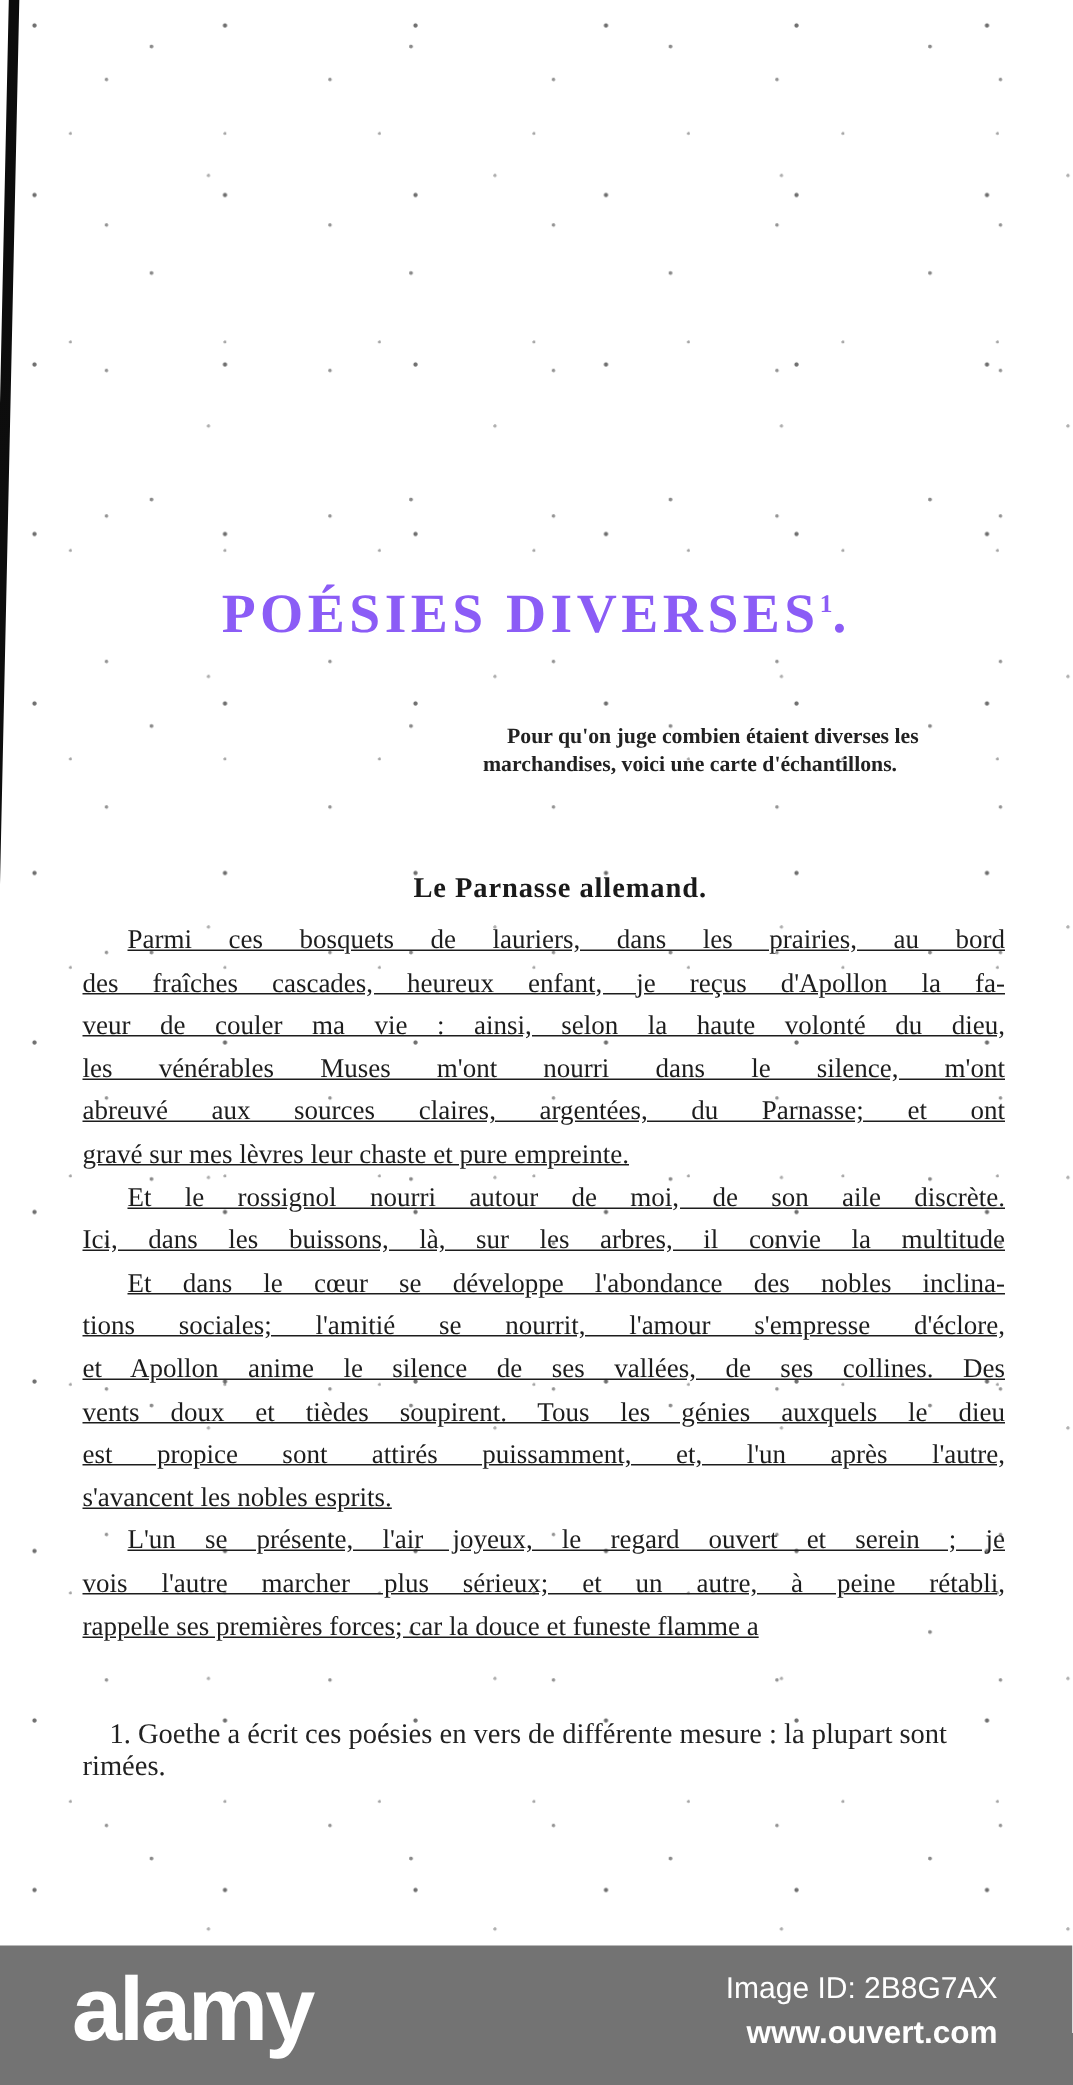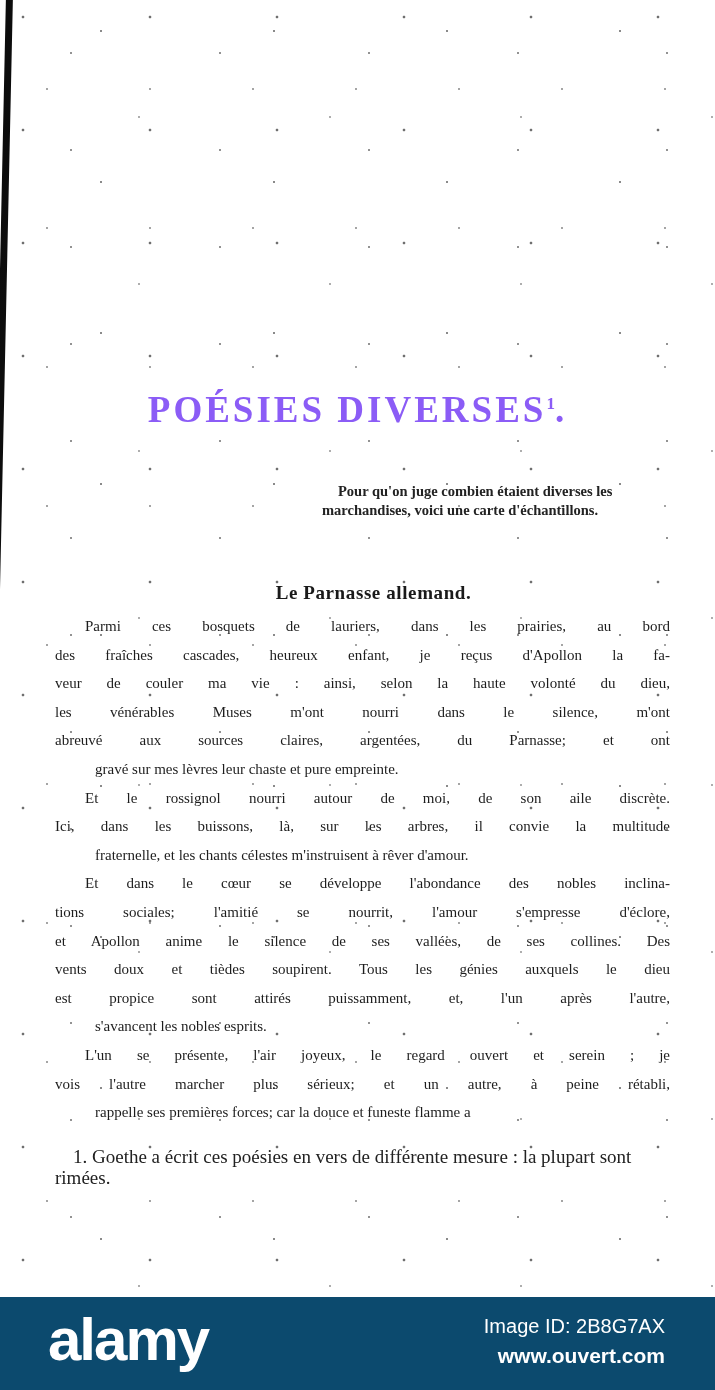--- a/index.html
+++ b/index.html
@@ -53,41 +53,42 @@
 
   .section-heading {
     position:absolute; left:16px; top:582px; width:715px;
     text-align:center;
     font-size:19px; font-weight:700; letter-spacing:.6px;
     color:#1a1a1a;
   }
 
   .body-text {
     position:absolute; left:55px; top:612px; width:615px;
-    font-size:15px; line-height:28.6px;
+    font-size:18px; line-height:28.6px;
     color:#1d1d1d;
+    text-decoration:underline;
   }
   .line {
     width:100%;
     text-align:justify;
     text-align-last:justify;
     white-space:normal;
   }
   .line.indent { padding-left:30px; }
-  .line.plast { text-align-last:left;margin-left:40px; }
+  .line.plast { text-align-last:left; }
 
   .footnote {
     position:absolute; left:55px; top:1146px; width:615px;
     font-size:19px; line-height:21px; color:#222;
   }
   .footnote .fn-line1 { padding-left:18px; }
 
   .watermark-bar {
     position:absolute; left:0; top:1297px; width:715px; height:93px;
-    background:#0c4a6e;
+    background:#737373;
     font-family:"Liberation Sans", sans-serif;
   }
   .alamy-logo {
     position:absolute; left:48px; top:8px;
     color:#ffffff; font-size:60px; font-weight:700;
     letter-spacing:-2px;
   }
   .wm-right {
     position:absolute; right:50px; top:14px;
     text-align:right; color:#ffffff;
@@ -114,21 +115,20 @@
 
   <div class="line indent">Parmi ces bosquets de lauriers, dans les prairies, au bord</div>
   <div class="line">des fraîches cascades, heureux enfant, je reçus d'Apollon la fa-</div>
   <div class="line">veur de couler ma vie : ainsi, selon la haute volonté du dieu,</div>
   <div class="line">les vénérables Muses m'ont nourri dans le silence, m'ont</div>
   <div class="line">abreuvé aux sources claires, argentées, du Parnasse; et ont</div>
   <div class="line plast">gravé sur mes lèvres leur chaste et pure empreinte.</div>
 
   <div class="line indent">Et le rossignol nourri autour de moi, de son aile discrète.</div>
   <div class="line">Ici, dans les buissons, là, sur les arbres, il convie la multitude</div>
-  <div class="line plast">fraternelle, et les chants célestes m'instruisent à rêver d'amour.</div>
 
   <div class="line indent">Et dans le cœur se développe l'abondance des nobles inclina-</div>
   <div class="line">tions sociales; l'amitié se nourrit, l'amour s'empresse d'éclore,</div>
   <div class="line">et Apollon anime le silence de ses vallées, de ses collines. Des</div>
   <div class="line">vents doux et tièdes soupirent. Tous les génies auxquels le dieu</div>
   <div class="line">est propice sont attirés puissamment, et, l'un après l'autre,</div>
   <div class="line plast">s'avancent les nobles esprits.</div>
 
   <div class="line indent">L'un se présente, l'air joyeux, le regard ouvert et serein ; je</div>
   <div class="line">vois l'autre marcher plus sérieux; et un autre, à peine rétabli,</div>

